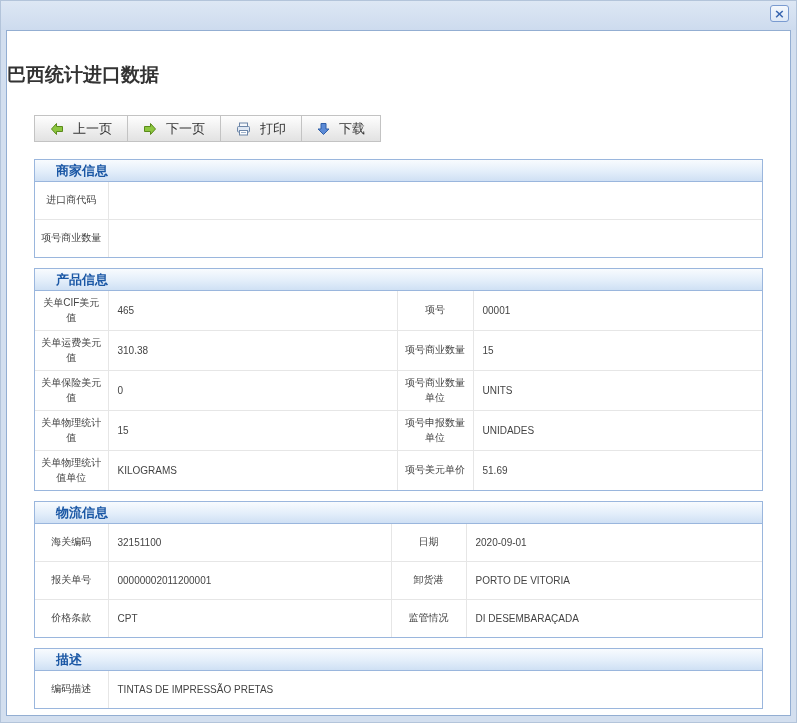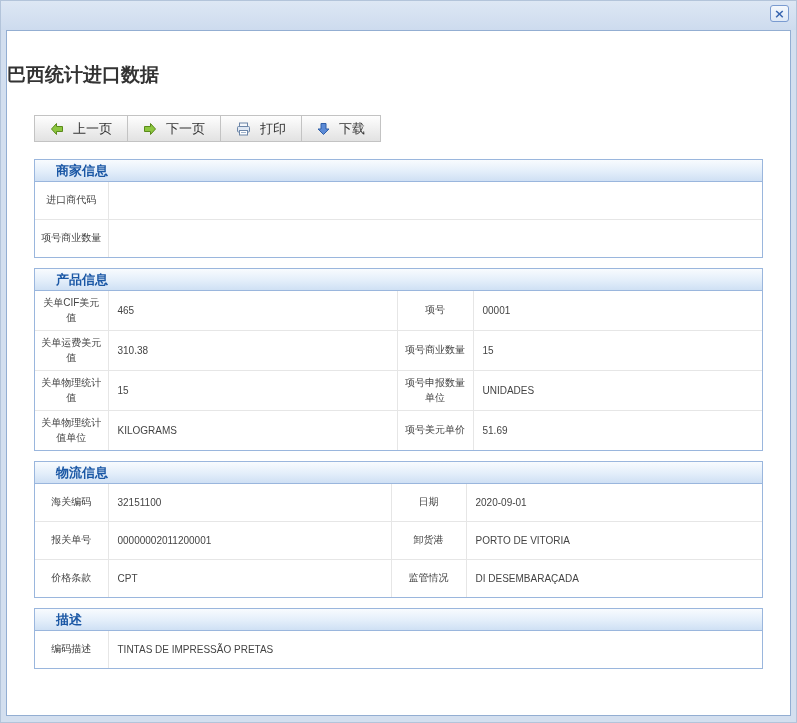--- a/index.html
+++ b/index.html
@@ -157,20 +157,26 @@
           <td class="lbl sep">项号</td>
           <td class="val">00001</td>
         </tr>
         <tr>
           <td class="lbl">关单运费美元值</td>
           <td class="val">310.38</td>
           <td class="lbl sep">项号商业数量</td>
           <td class="val">15</td>
         </tr>
         <tr>
+          <td class="lbl">关单保险美元值</td>
+          <td class="val">0</td>
+          <td class="lbl sep">项号商业数量单位</td>
+          <td class="val">UNITS</td>
+        </tr>
+        <tr>
           <td class="lbl">关单物理统计值</td>
           <td class="val">15</td>
           <td class="lbl sep">项号申报数量单位</td>
           <td class="val">UNIDADES</td>
         </tr>
         <tr>
           <td class="lbl">关单物理统计值单位</td>
           <td class="val">KILOGRAMS</td>
           <td class="lbl sep">项号美元单价</td>
           <td class="val">51.69</td>

